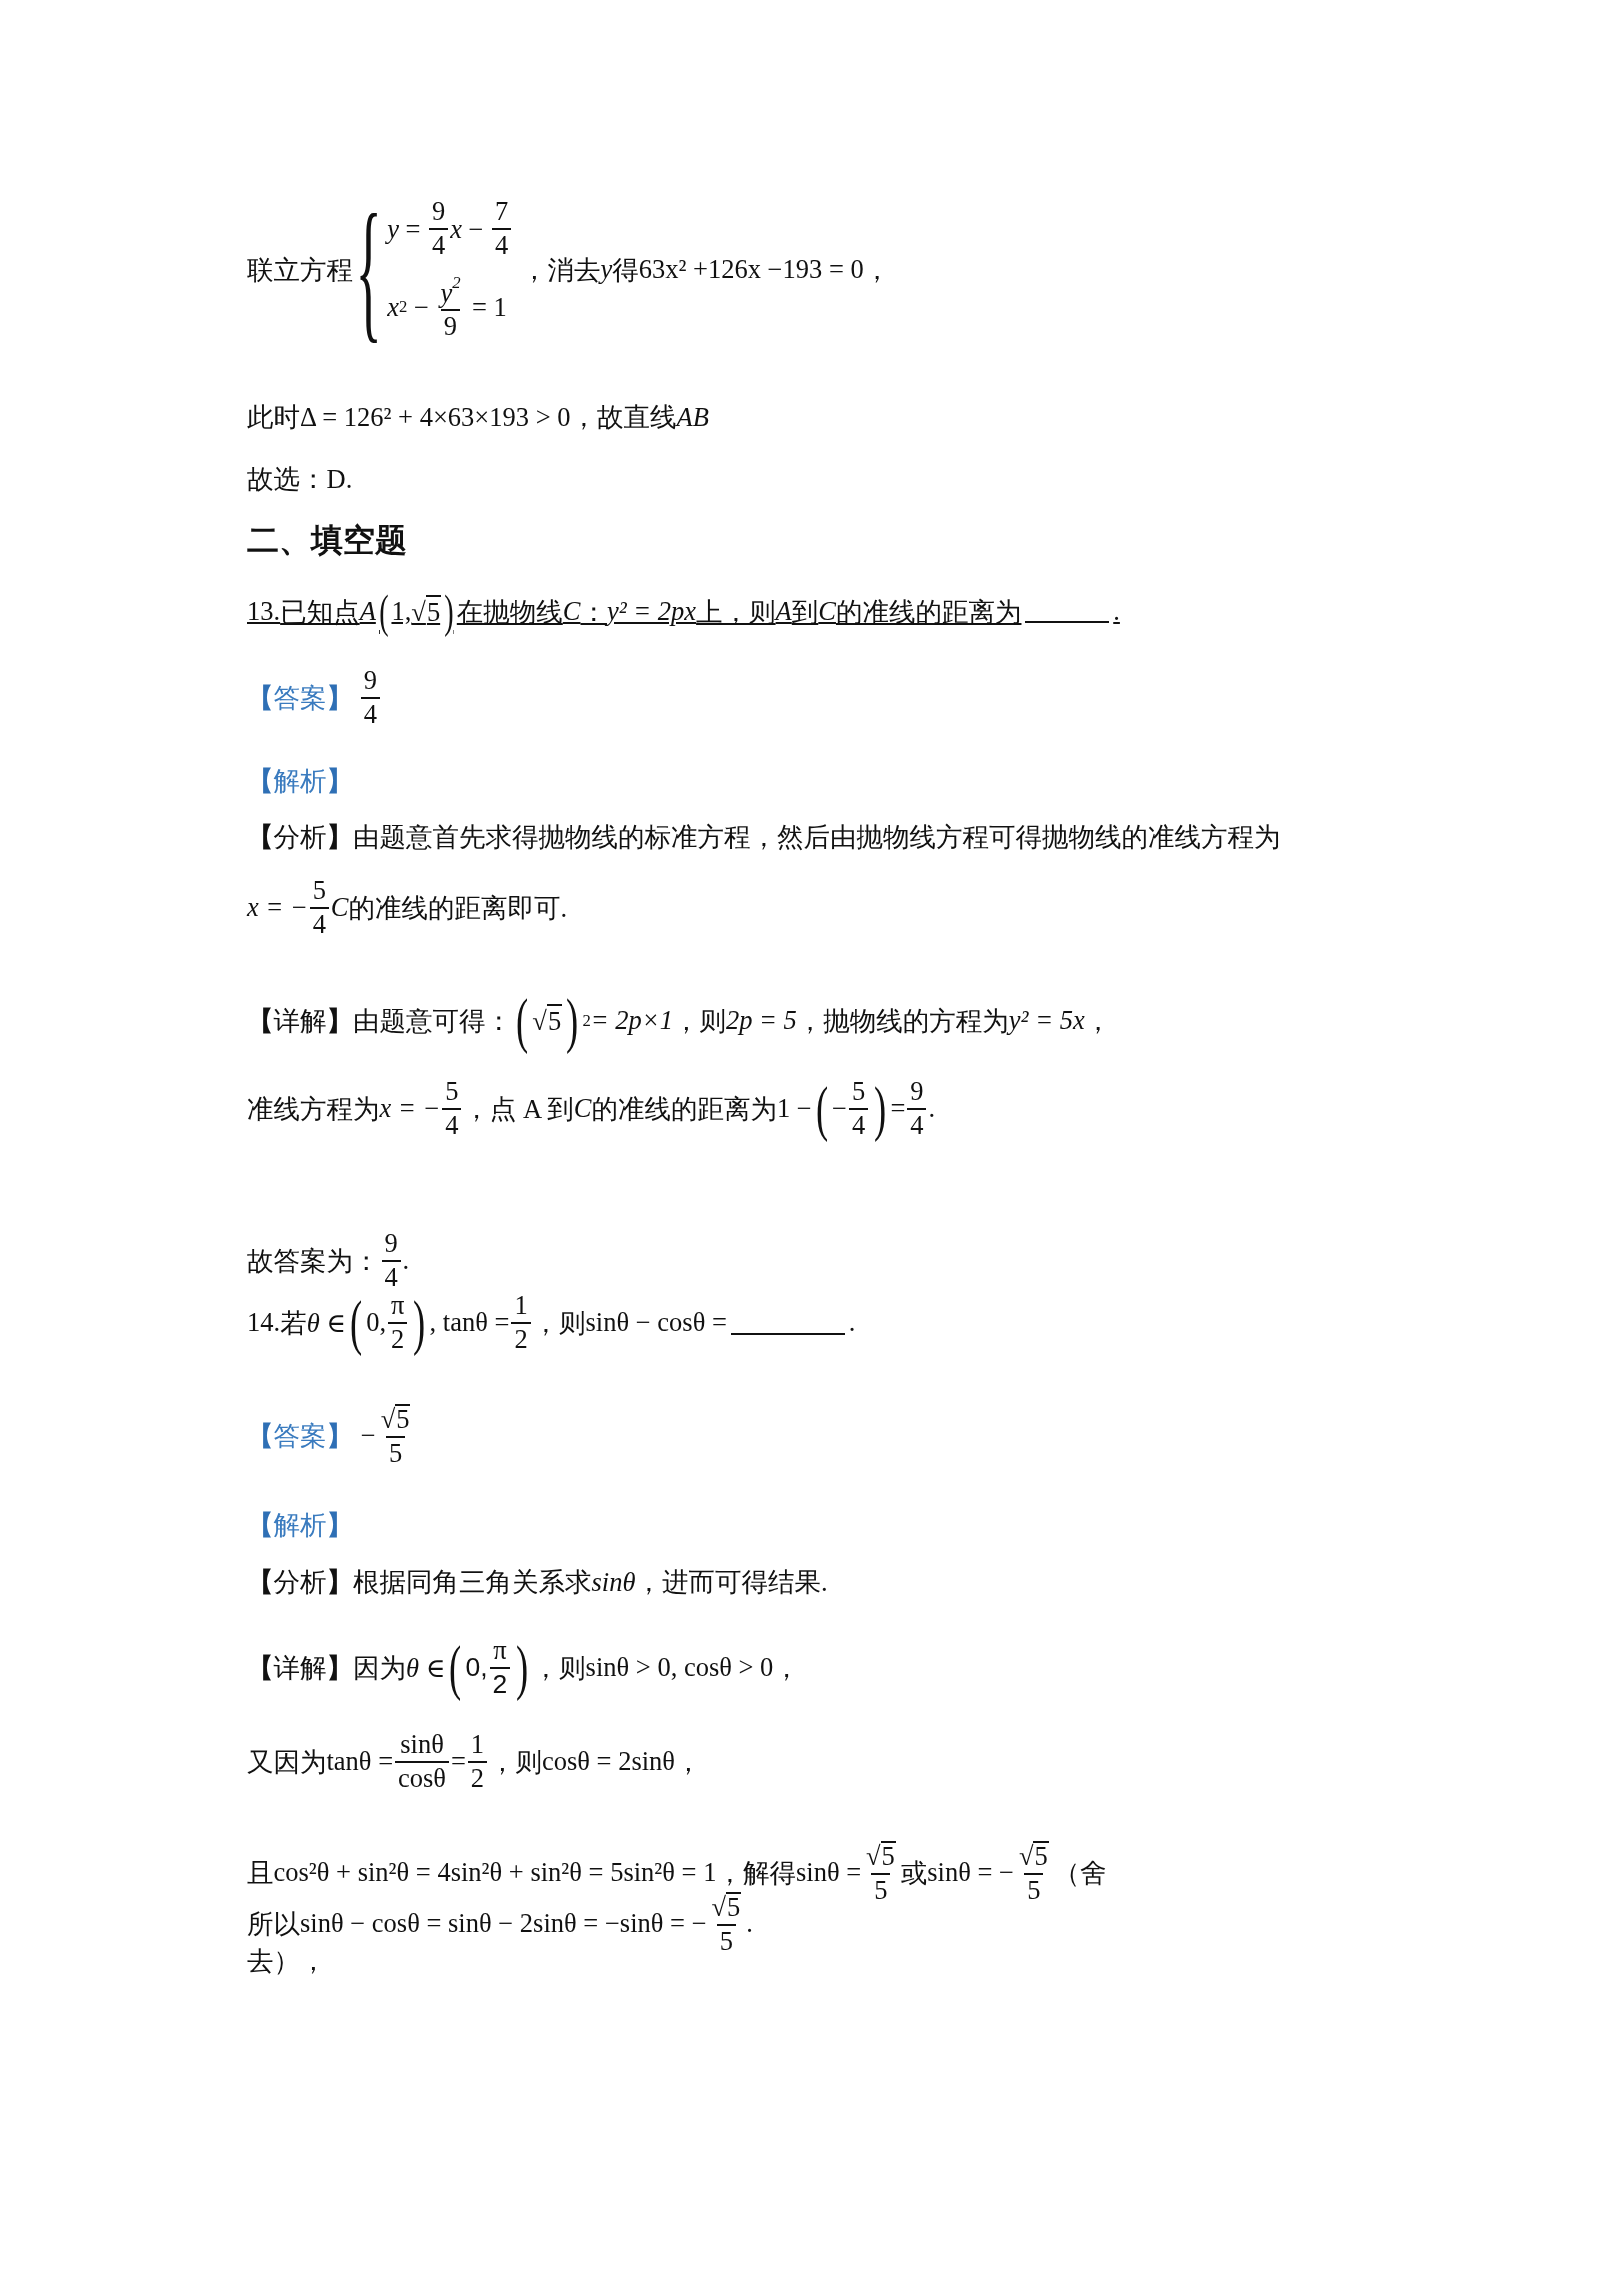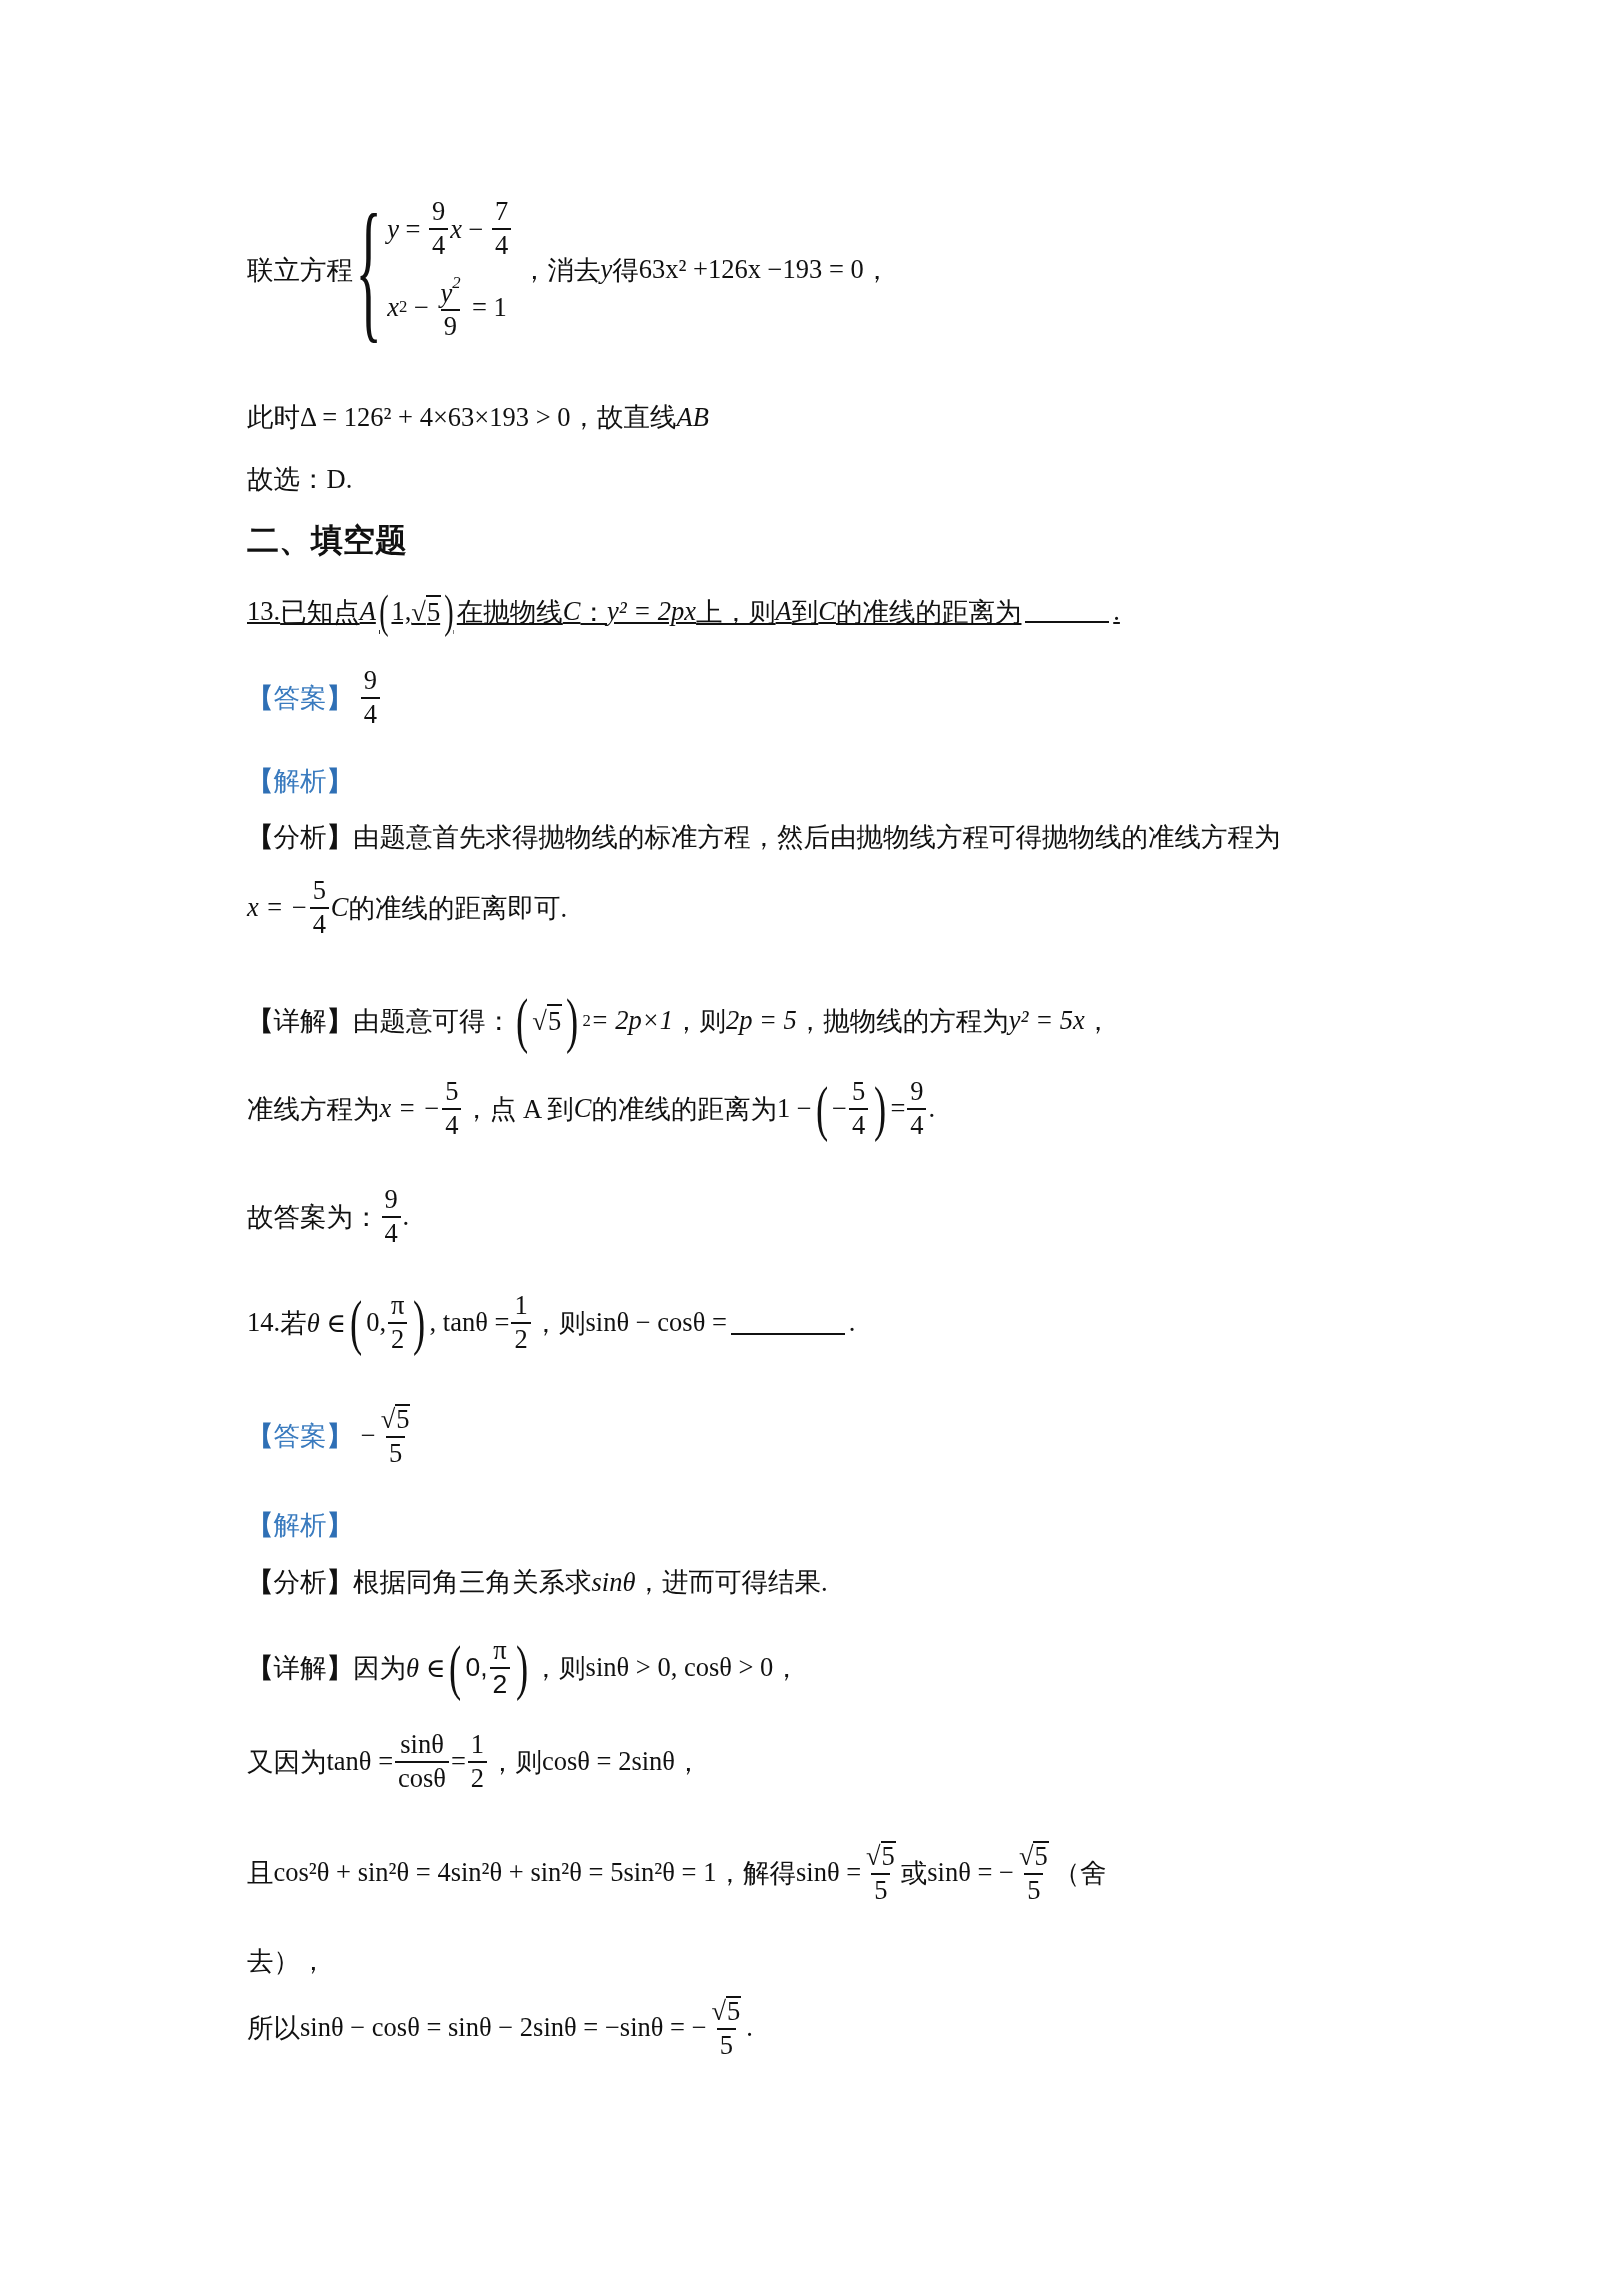--- a/index.html
+++ b/index.html
@@ -154,21 +154,21 @@
       <span class="num">5</span>
       <span class="den">4</span>
     </span>
   <span class="big-paren">)</span>=
   <span class="frac">
       <span class="num">9</span>
       <span class="den">4</span>
     </span>.
 </div>
 
-<div class="line" style="top:1186px;">
+<div class="line" style="top:1230px;">
   <span>故答案为：</span>
   <span class="frac">
       <span class="num">9</span>
       <span class="den">4</span>
     </span>.
 </div>
 
 <div class="line" style="top:1292px;">
   <span>14.</span>
   <span> 若 </span>
@@ -258,21 +258,21 @@
       <span class="num"><span class="sqrt">√<span class="rad">5</span></span></span>
       <span class="den">5</span>
     </span>
   <span> （舍</span>
 </div>
 
 <div class="line" style="top:1943px;">
   <span>去），</span>
 </div>
 
-<div class="line" style="top:1996px;">
+<div class="line" style="top:1892px;">
   <span>所以 </span>
   <span>sinθ − cosθ = sinθ − 2sinθ = −sinθ = −</span>
   <span class="frac">
       <span class="num"><span class="sqrt">√<span class="rad">5</span></span></span>
       <span class="den">5</span>
     </span>
   <span>.</span>
 </div>
 
 

